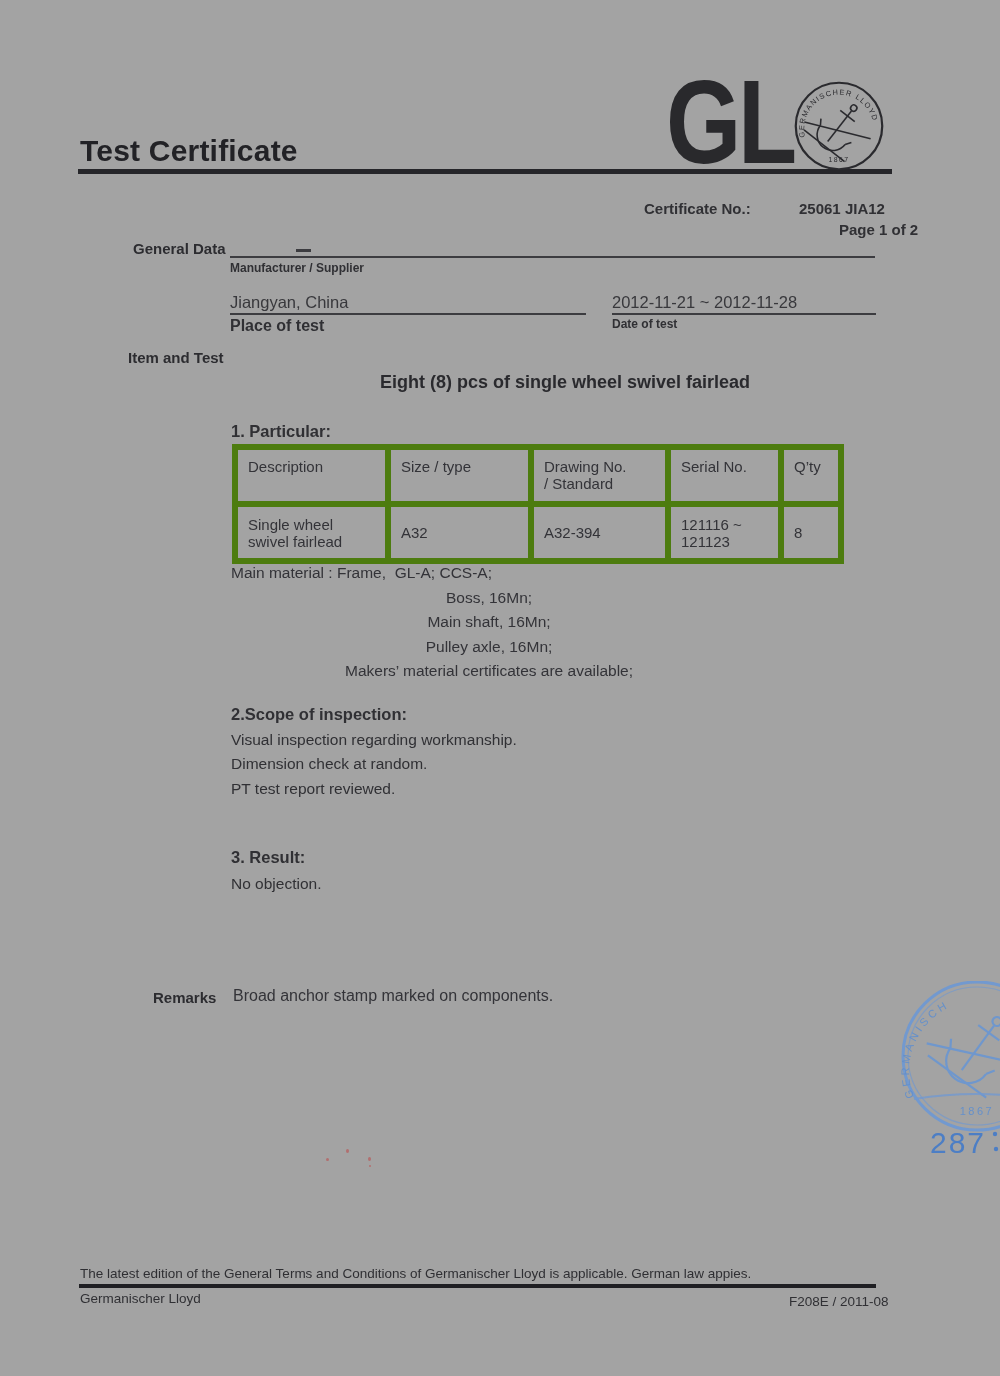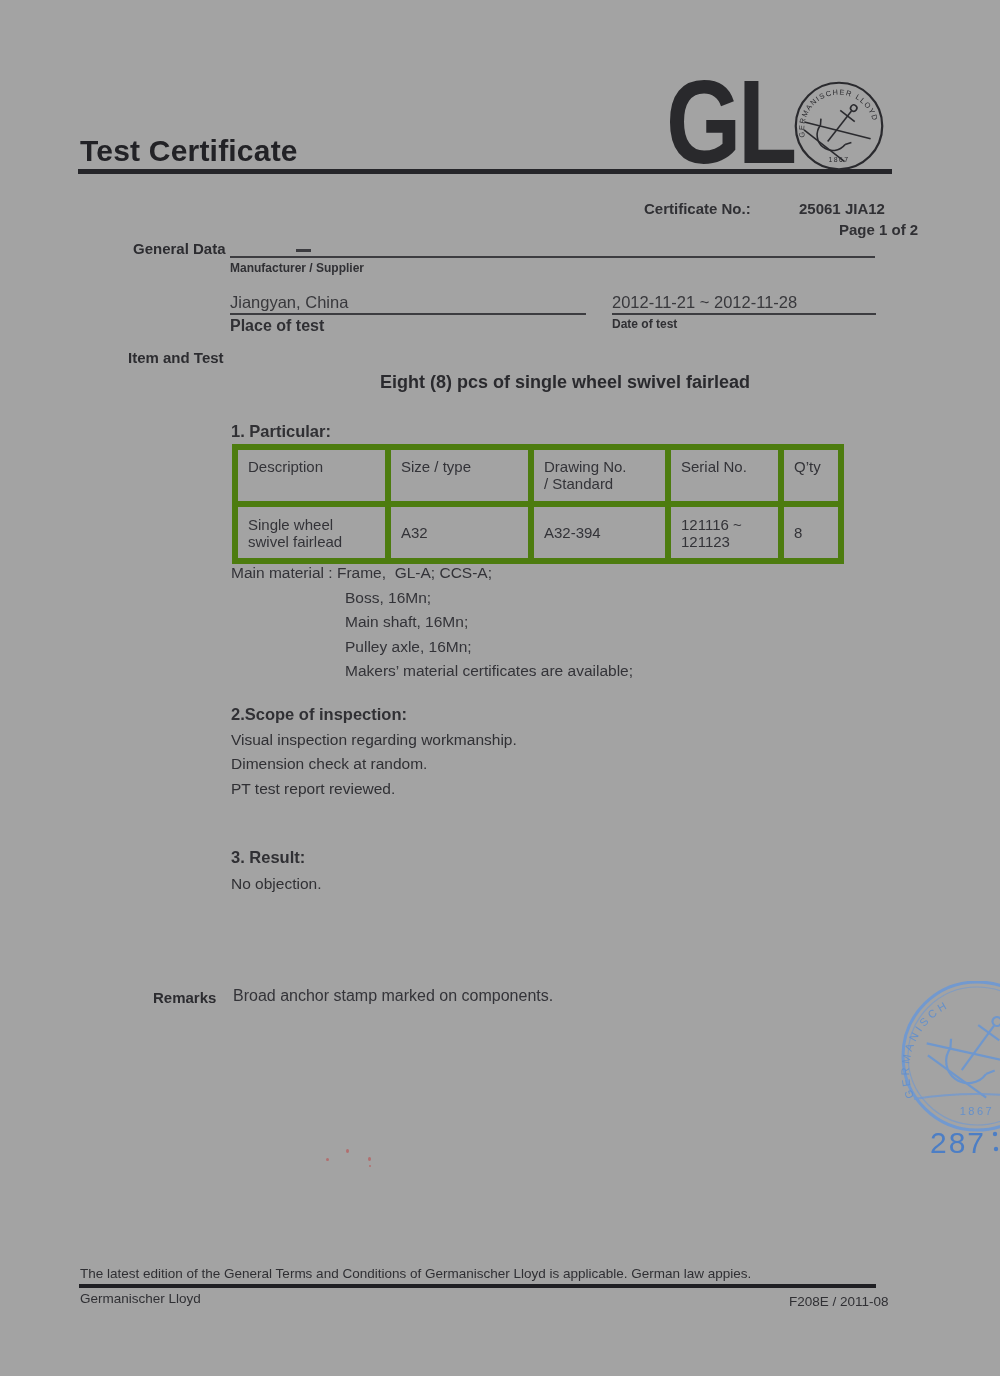--- a/index.html
+++ b/index.html
@@ -45,21 +45,21 @@
   .main-heading { left:130px; top:372px; width:870px; text-align:center; font-size:18px; font-weight:bold; color:#2a2a2e; }
   .particular-heading { left:231px; top:422px; font-size:16.5px; font-weight:bold; }
 
   .ptable { left:232px; top:444px; border-collapse:collapse; }
   .ptable th, .ptable td { border:6px solid #4d7c0f; font-weight:normal; text-align:left; font-size:15px; color:#333338; }
   .ptable th { height:57px; vertical-align:top; padding:8px 10px; }
   .ptable td { height:57px; vertical-align:middle; padding:6px 10px; }
   .c0{width:153px} .c1{width:143px} .c2{width:137px} .c3{width:113px} .c4{width:60px}
 
   .material-block { left:231px; top:561px; font-size:15.5px; line-height:24.5px; color:#333338; }
-  .material-block .indent { padding-left:114px; }
+  .material-block .indent { padding-left:114px;text-align:center; }
 
   .scope-block { left:231px; top:702px; font-size:15.5px; line-height:24.5px; }
   .scope-block .h, .result-block .h { font-size:16.5px; font-weight:bold; margin-bottom:1px; }
   .result-block { left:231px; top:845px; font-size:15.5px; line-height:25px; }
 
   .remarks-label { left:153px; top:989px; }
   .remarks-text  { left:233px; top:987px; font-size:16px; color:#333338; }
 
   .stamp-svg { left:892px; top:981px; }
   .speck { position:absolute; border-radius:50%; background:rgba(190,70,70,.55); }

